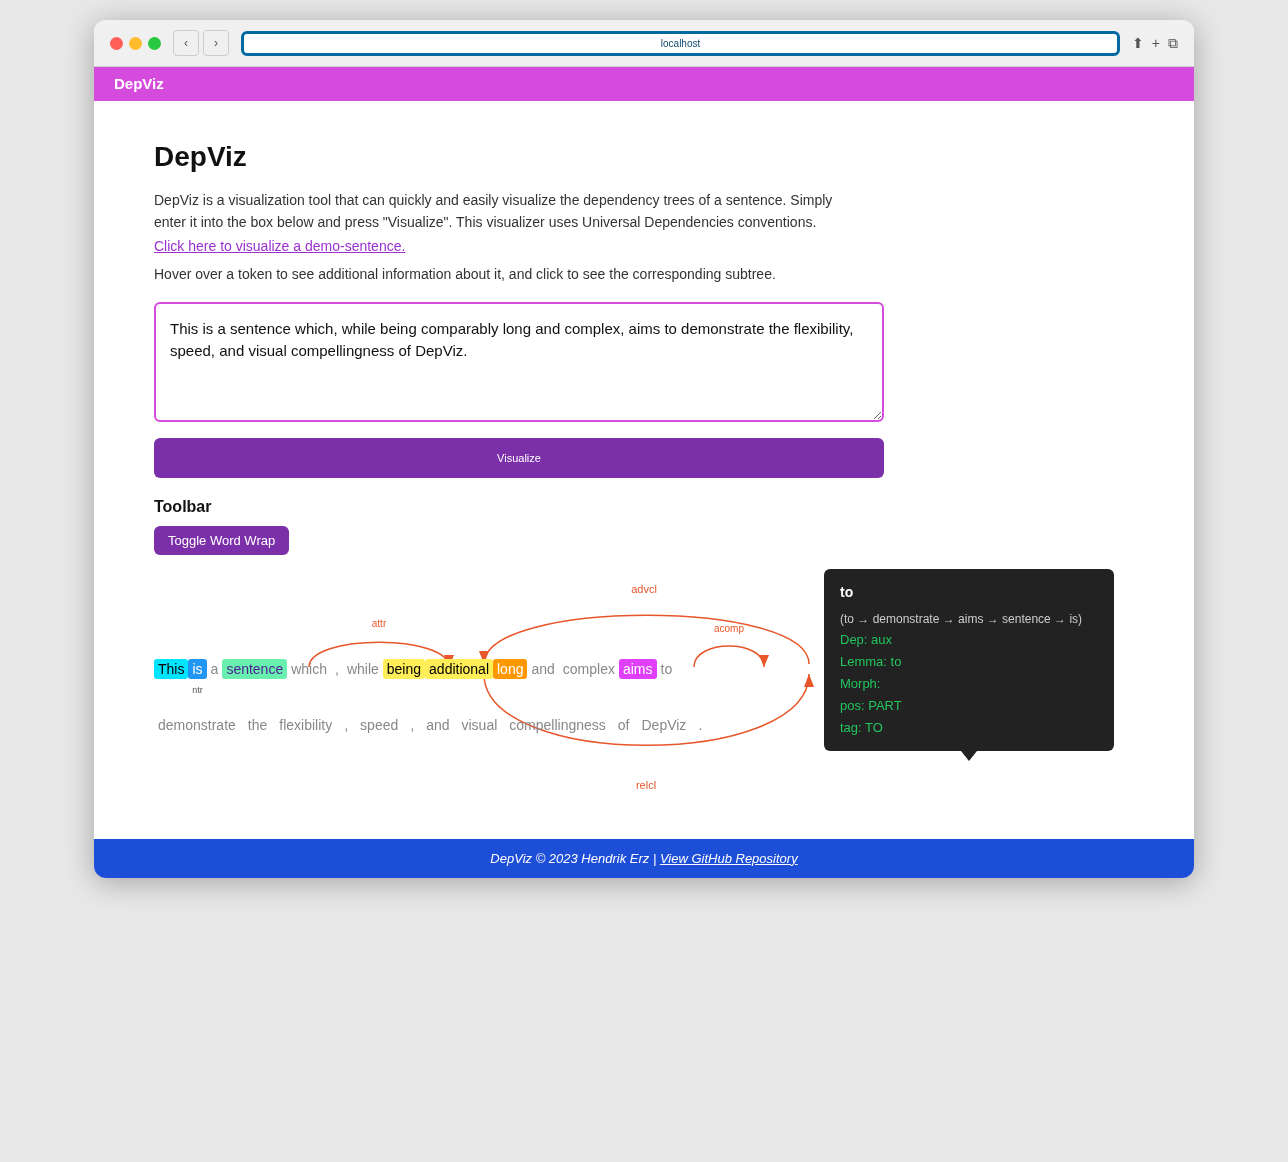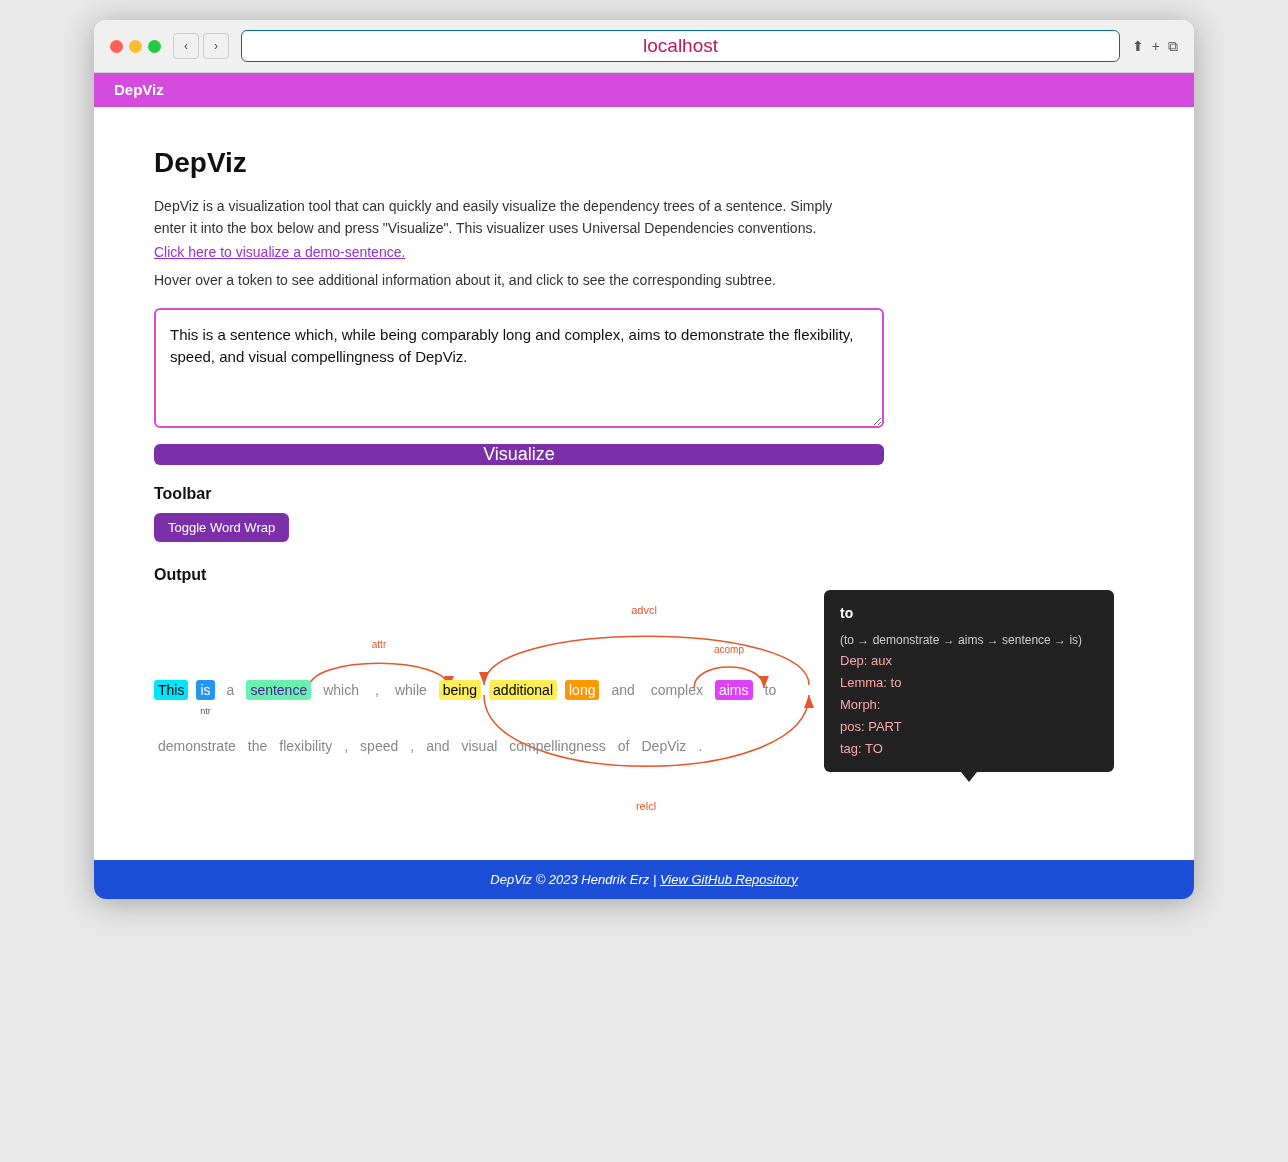--- a/index.html
+++ b/index.html
@@ -36,25 +36,25 @@
     .tl-green { background: #28c940; }
     .browser-btn {
       background: none; border: 1px solid #ccc; border-radius: 4px;
       width: 26px; height: 26px; cursor: pointer; font-size: 12px;
       color: #555; display: flex; align-items: center; justify-content: center;
     }
     .nav-btns { display: flex; gap: 4px; }
     .address-bar {
       flex: 1;
       background: white;
-      border: 1px solid #0369a1;
+      border: 3px solid #0369a1;
       border-radius: 6px;
       padding: 4px 12px;
-      font-size: 19px;
-      color: #be185d;
+      font-size: 10px;
+      color: #0c4a6e;
       text-align: center;
     }
     .browser-actions { display: flex; gap: 8px; margin-left: auto; }
     .browser-action-btn {
       background: none; border: none; cursor: pointer; font-size: 14px; color: #555;
     }
 
     .app-header {
       background: #d44bde;
       padding: 8px 20px;
@@ -116,21 +116,22 @@
     }
 
     .visualize-btn {
       width: 100%;
       max-width: 730px;
       margin-top: 12px;
       background: #7b2fa8;
       color: white;
       border: none;
       border-radius: 6px;
-      font-size: 18px;
+      padding: 14px;
+      font-size: 11px;
       font-weight: 500;
       cursor: pointer;
     }
 
     .toolbar-section {
       margin-top: 20px;
     }
     .section-label {
       font-size: 16px;
       font-weight: 700;
@@ -218,21 +219,21 @@
     .tooltip-title {
       font-size: 14px;
       font-weight: 600;
       color: white;
       margin-bottom: 4px;
     }
     .tooltip-path {
       font-size: 12px;
       color: #ccc;
     }
-    .tooltip-row { font-size: 13px; color: #fca5a5; }
+    .tooltip-row { font-size: 13px; color: #22c55e; }
     .tooltip-arrow {
       position: absolute;
       bottom: -10px;
       left: 50%;
       transform: translateX(-50%);
       width: 0; height: 0;
       border-left: 8px solid transparent;
       border-right: 8px solid transparent;
       border-top: 10px solid #222;
     }
@@ -289,21 +290,20 @@
     <button class="visualize-btn">Visualize</button>
 
     
     <div class="toolbar-section">
       <div class="section-label">Toolbar</div>
       <button class="toggle-word-wrap-btn">Toggle Word Wrap</button>
     </div>
 
     
     <div class="output-section">
-      <div class="section-label">Output</div>
 
       <div class="output-area" style="position:relative; height: 220px;">
 
         <svg class="arc-svg" viewBox="0 0 900 220" preserveAspectRatio="none" style="position:absolute;top:0;left:0;width:900px;height:220px;">
 
           <path d="M 655 85 C 655 20, 330 20, 330 85" fill="none" stroke="#e8562a" stroke-width="1.5"></path>
           <text x="490" y="14" font-size="11" fill="#e8562a" text-anchor="middle">advcl</text>
           <polygon points="330,85 325,72 335,72" fill="#e8562a"></polygon>
 
           <path d="M 330 95 C 330 190, 655 190, 655 95" fill="none" stroke="#e8562a" stroke-width="1.5"></path>
@@ -312,21 +312,21 @@
 
           <path d="M 155 88 C 155 55, 295 55, 295 88" fill="none" stroke="#e8562a" stroke-width="1.5"></path>
           <text x="225" y="48" font-size="10" fill="#e8562a" text-anchor="middle">attr</text>
           <polygon points="295,88 290,76 300,76" fill="#e8562a"></polygon>
 
           <path d="M 540 88 C 540 60, 610 60, 610 88" fill="none" stroke="#e8562a" stroke-width="1.5"></path>
           <text x="575" y="53" font-size="10" fill="#e8562a" text-anchor="middle">acomp</text>
           <polygon points="610,88 605,76 615,76" fill="#e8562a"></polygon>
         </svg>
 
-        <div class="dep-words-row1" style="position:absolute; top:60px; left:0; display:flex; gap:8px;">
+        <div class="dep-words-row1" style="position:absolute; top:60px; left:0; display:flex; gap:0;">
           <span class="word word-highlighted-cyan">This</span>
           <span class="word word-highlighted-blue" style="position:relative;">
             is
             <span style="position:absolute;bottom:-16px;left:50%;transform:translateX(-50%);font-size:9px;color:#555;white-space:nowrap;">ntr</span>
           </span>
           <span class="word word-light">a</span>
           <span class="word word-highlighted-green">sentence</span>
           <span class="word word-light">which</span>
           <span class="word word-light">,</span>
           <span class="word word-light">while</span>

